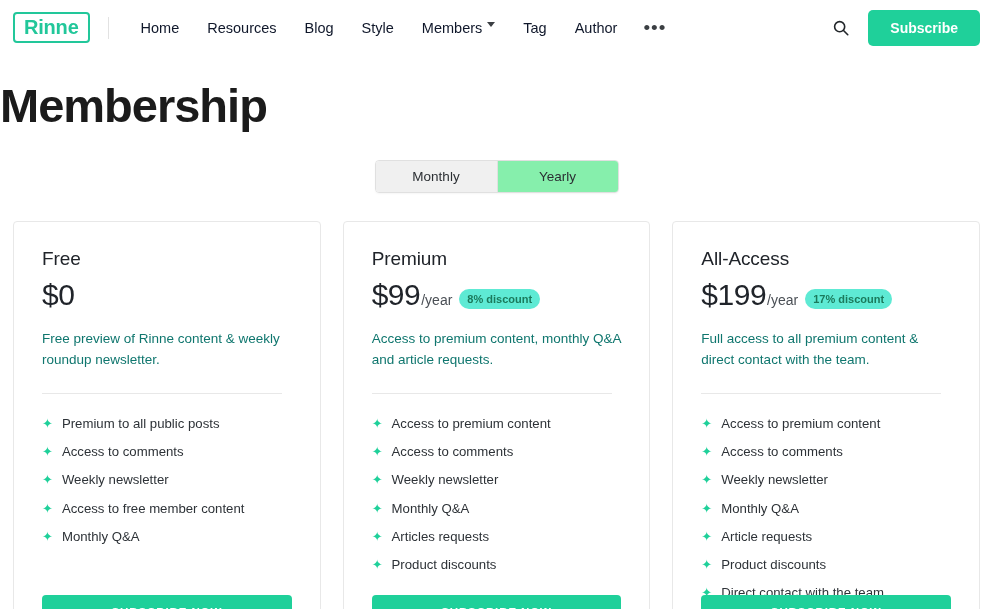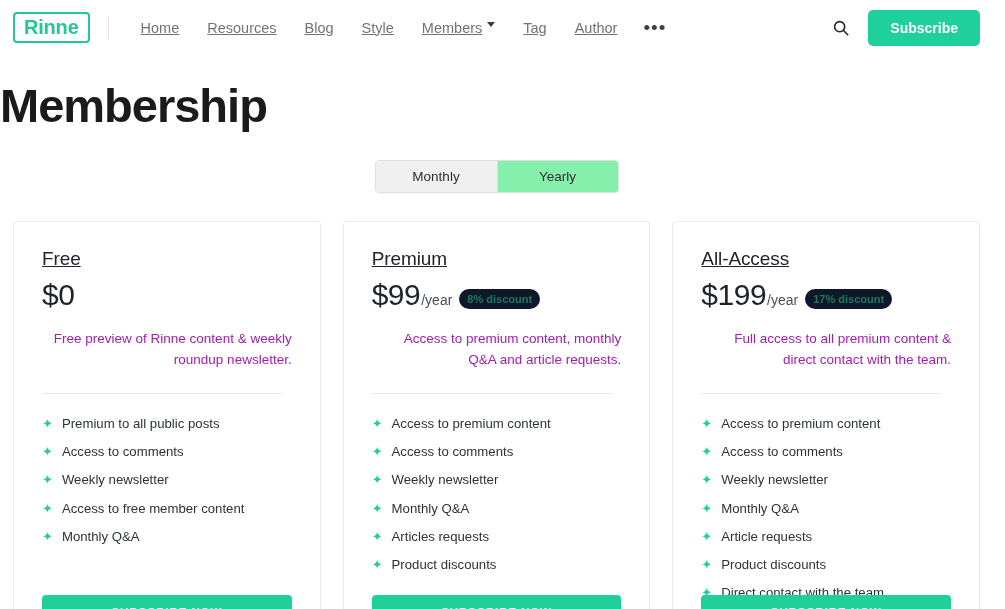--- a/index.html
+++ b/index.html
@@ -36,28 +36,27 @@
     background: #e2e2e2;
     margin-right: 18px;
   }
   .nav {
     display: flex;
     align-items: center;
     gap: 0px;
   }
   .nav-item {
     font-size: 14.5px;
-    color: #737373;
+    color: #0f172a;
     padding: 6px 14px;
     cursor: pointer;
     white-space: nowrap;
     display: flex;
     align-items: flex-start;
     gap: 5px;
-    text-decoration: underline;
   }
   .caret {
     display: inline-block;
     width: 0; height: 0;
     border-left: 4px solid transparent;
     border-right: 4px solid transparent;
     border-top: 5px solid #3b3f43;
     margin-top: 2px;
   }
   .nav-more {
@@ -143,56 +142,54 @@
     height: 434px;
     position: relative;
     display: flex;
     flex-direction: column;
   }
   .card-name {
     font-size: 19px;
     font-weight: 400;
     color: #20242a;
     letter-spacing: -0.1px;
-    text-decoration: underline;
   }
   .price-row {
     display: flex;
     align-items: baseline;
     margin-top: 8px;
     gap: 7px;
   }
   .price {
     font-size: 30px;
     font-weight: 400;
     color: #20242a;
     letter-spacing: -0.5px;
   }
   .period {
     font-size: 14px;
     color: #4a4f55;
     margin-left: -6px;
   }
   .discount {
-    background: #0f172a;
+    background: #5eead4;
     color: #1b7a5c;
     font-size: 11px;
     font-weight: 600;
     padding: 4px 8px;
     border-radius: 11px;
     position: relative;
     top: -2px;
   }
   .card-desc {
     font-size: 13.5px;
     line-height: 1.55;
-    color: #a21caf;
+    color: #0f766e;
     margin-top: 17px;
     max-width: 250px;
-    text-align: right;
   }
   .divider {
     height: 1px;
     background: #e8e8e8;
     margin-top: 22px;
     width: 240px;
   }
   .features {
     list-style: none;
     margin-top: 16px;

